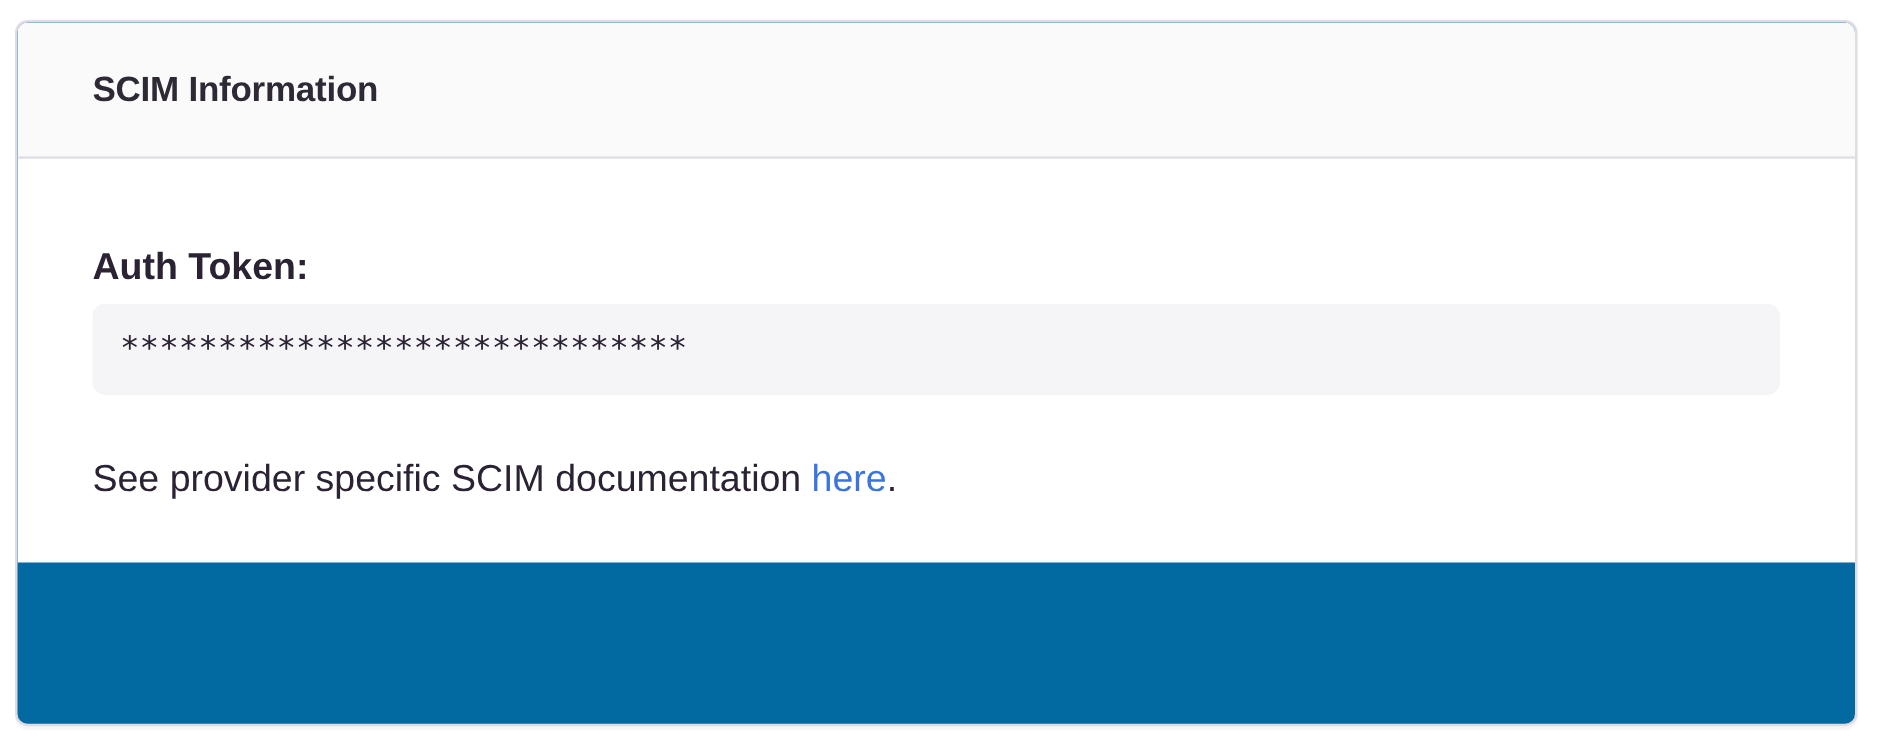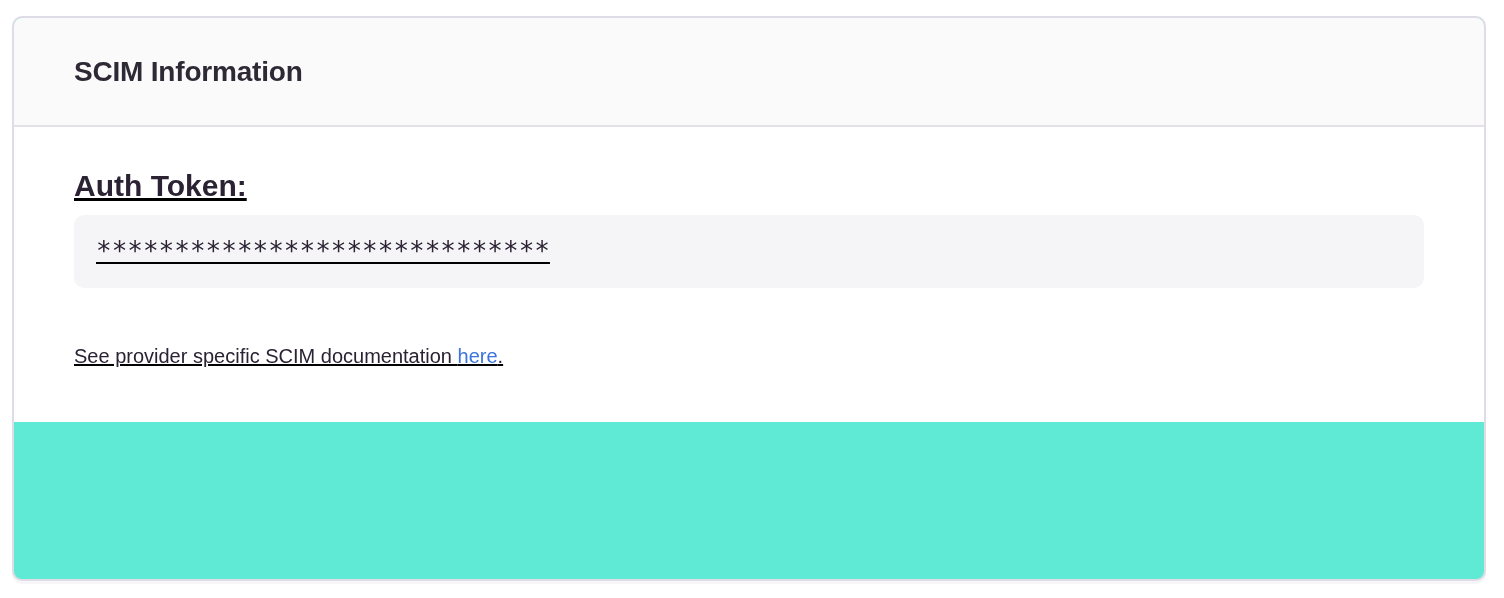--- a/index.html
+++ b/index.html
@@ -9,44 +9,43 @@
     background: #ffffff;
     font-family: "Liberation Sans", sans-serif;
     overflow: hidden;
   }
   .panel {
     position: absolute;
     left: 12px;
     top: 16px;
     width: 1474px;
     height: 565px;
-    background: #5eead4;
+    background: #0369a1;
     border: 2px solid #e0dce5;
     border-radius: 10px;
     box-shadow: 0 3px 0 rgba(37, 11, 54, 0.04);
     overflow: hidden;
   }
   .panel-header {
     height: 109px;
     background: #fafafb;
     border-bottom: 2px solid #e3e0e7;
     display: flex;
     align-items: center;
     padding: 0 60px;
   }
   .panel-title {
     font-size: 28px;
     font-weight: 700;
     color: #2f2936;
     letter-spacing: -0.2px;
   }
   .panel-body {
-    padding: 40px 60px 46px 60px;
+    padding: 68px 60px 46px 60px;
     background: #ffffff;
-    text-decoration: underline;
   }
   .field-label {
     font-size: 30px;
     line-height: 38px;
     font-weight: 700;
     color: #2b2233;
     margin-bottom: 10px;
   }
   .code-box {
     background: #f5f5f7;
@@ -56,21 +55,21 @@
     font-size: 26px;
     line-height: 31px;
     color: #2b2233;
     white-space: pre;
     overflow: hidden;
     margin-bottom: 48px;
   }
   .footer-note {
     margin-top: 18px;
     margin-bottom: 0;
-    font-size: 20px;
+    font-size: 30px;
     line-height: 40px;
     color: #2b2233;
   }
   .footer-note a {
     color: #3c74dd;
     text-decoration: none;
     cursor: pointer;
   }
 </style>
 </head>

